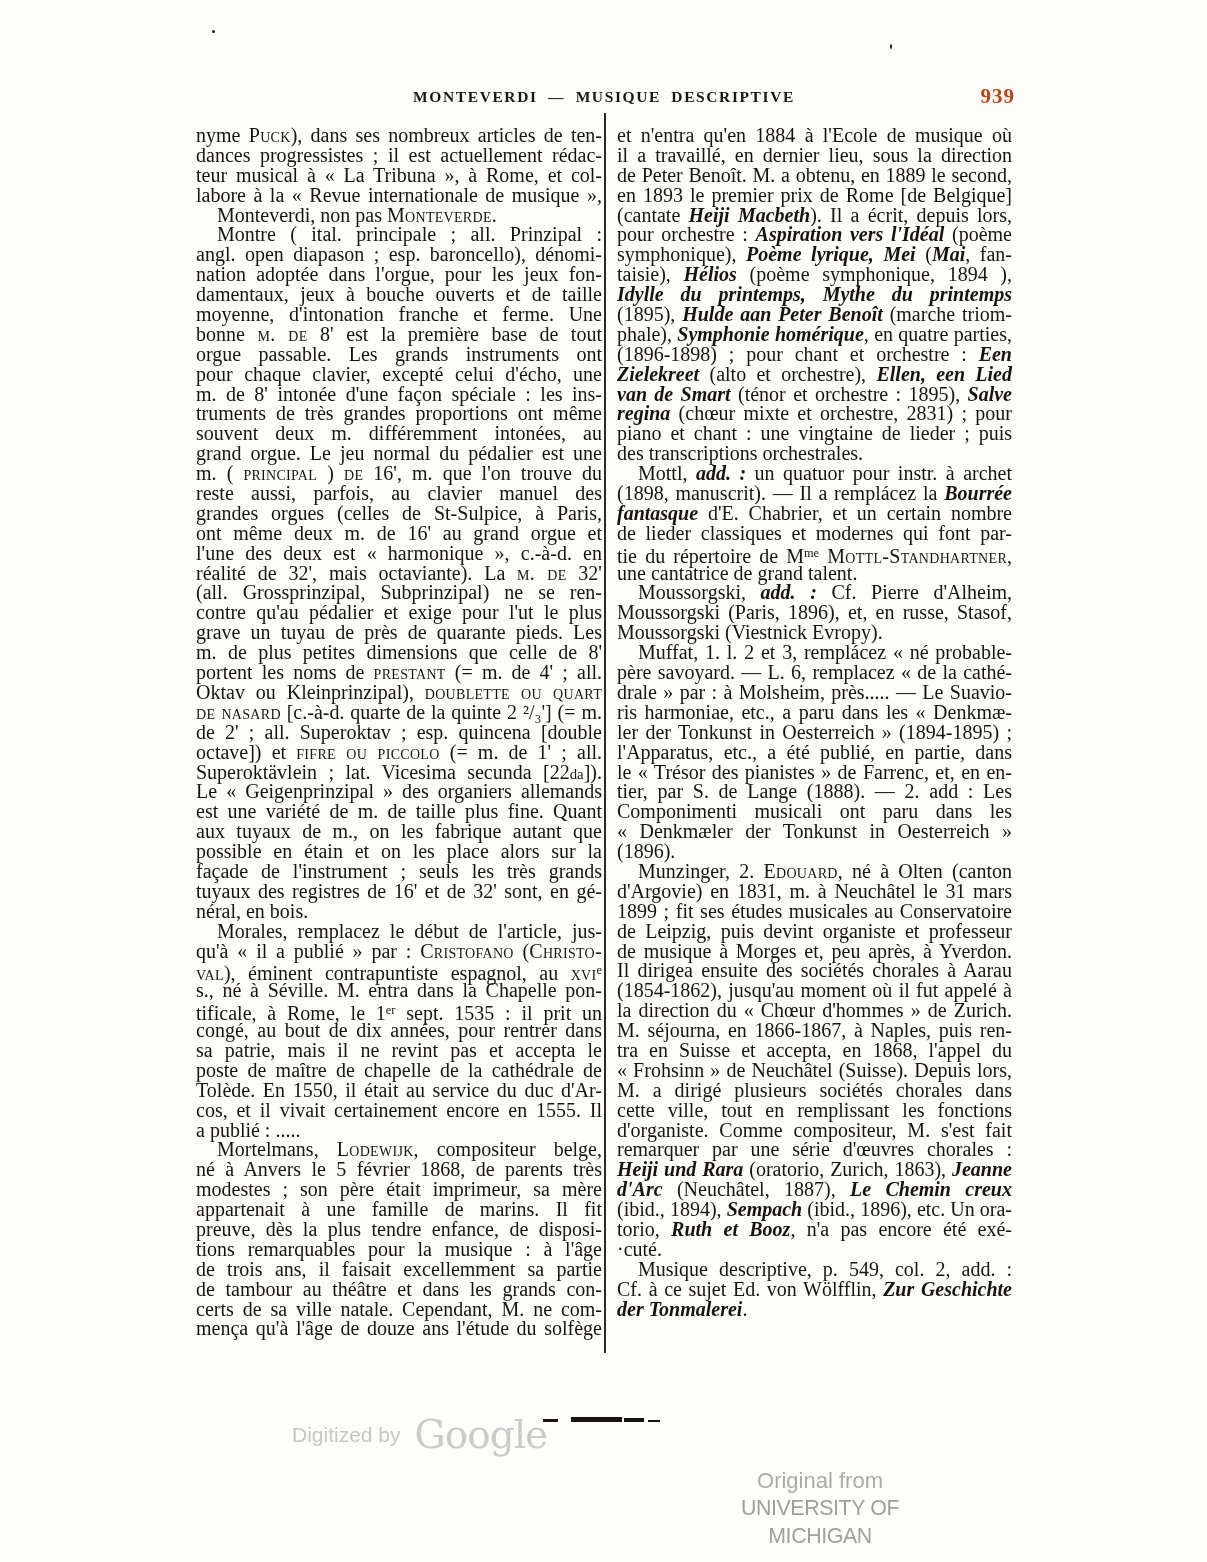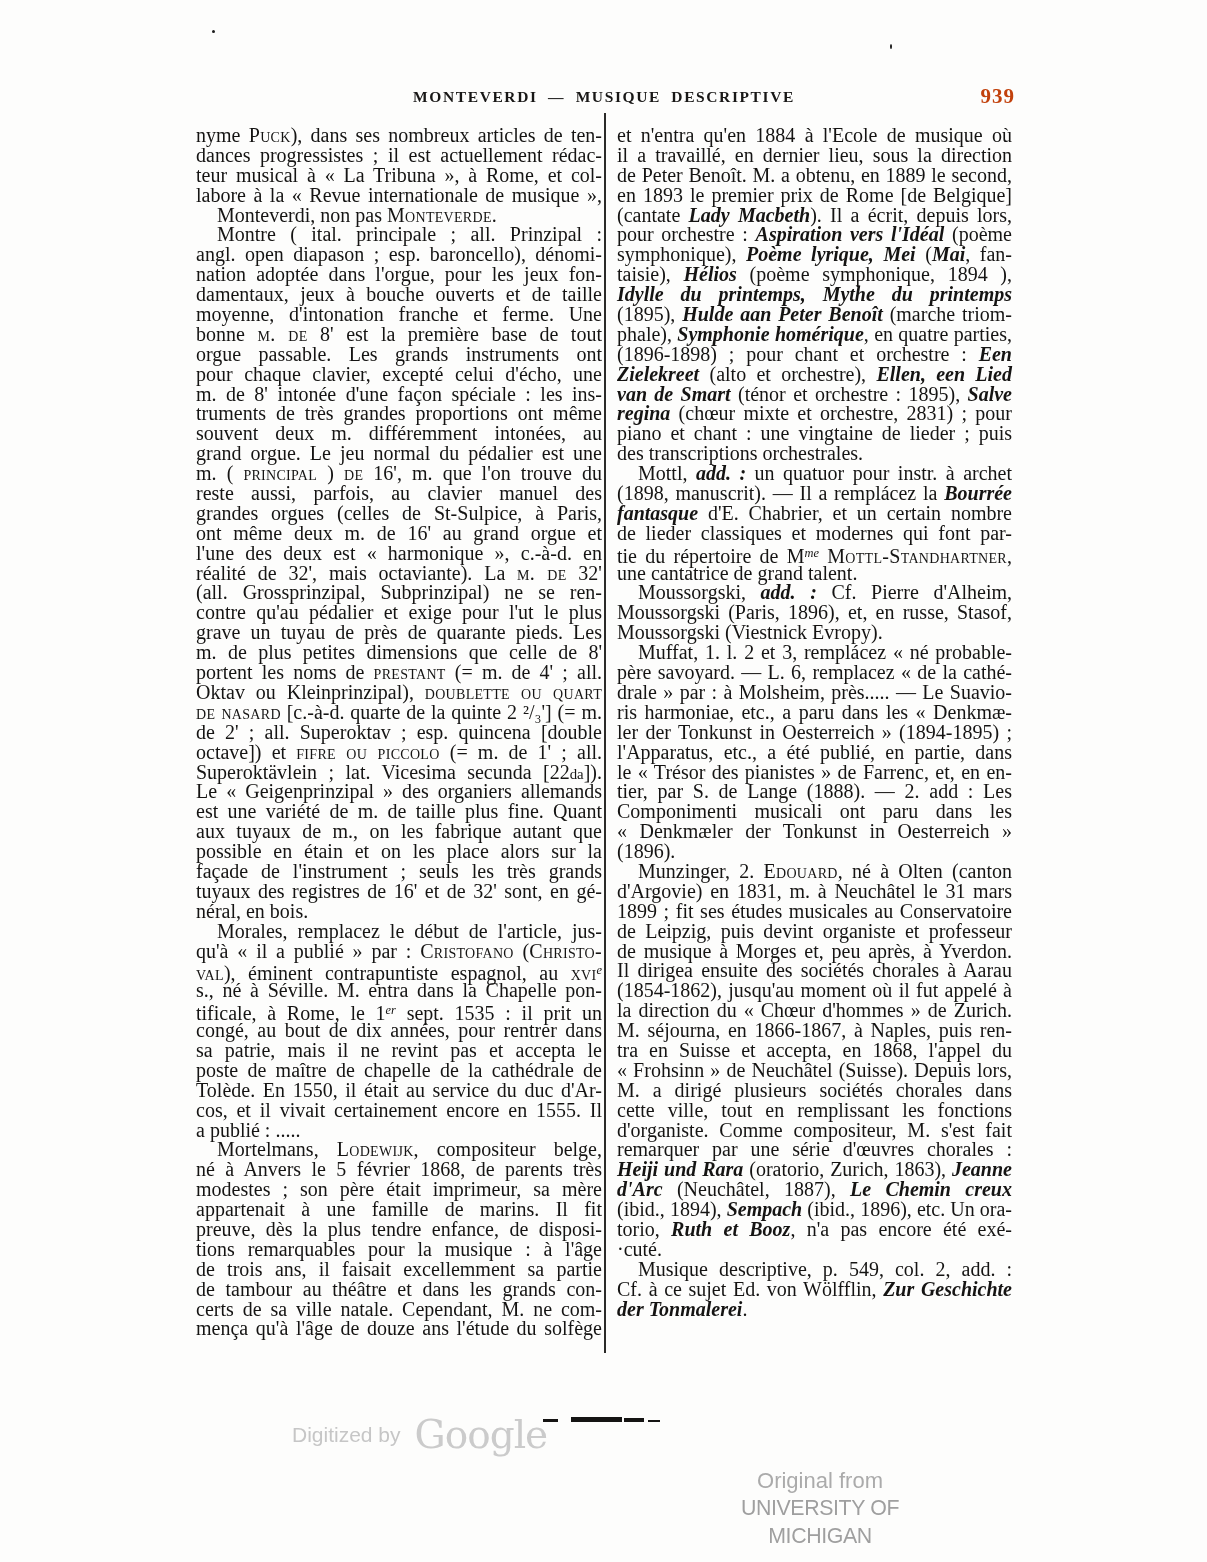--- a/index.html
+++ b/index.html
@@ -33,21 +33,21 @@
     white-space:nowrap; 
     overflow:visible;
   }
   .line{white-space:normal;}
   .line.last{text-align-last:left;}
   .para.indent .line:first-child{text-indent:21px;}
   .seg-b{font-weight:normal;}
   .seg-i{}
   .seg-bi{font-style:italic;font-weight:bold;}
   .seg-sc{font-variant:small-caps;letter-spacing:0.3px;}
-  .seg-sup{font-size:0.62em;vertical-align:0.5em;font-style:italic;}
+  .seg-sup{font-size:0.62em;vertical-align:0.5em;}
   .seg-sm{font-size:0.74em;}
   
   .dash{position:absolute;background:#151413;}
   .dash1{left:543px;top:1419px;width:15px;height:3px;}
   .dash2{left:571px;top:1417px;width:51px;height:5px;}
   .dash3{left:624px;top:1418px;width:20px;height:4px;}
   .dash4{left:648px;top:1420px;width:12px;height:2px;}
   .watermark-left{
     position:absolute;left:292px;top:1412px;width:290px;height:60px;
     color:#c5c5c5;white-space:nowrap;
@@ -151,21 +151,21 @@
       <div class="line"><span>certs de sa ville natale. Cependant, M. ne com-</span></div>
       <div class="line"><span>mença qu'à l'âge de douze ans l'étude du solfège</span></div>
     </div>
   </div>
 <div class="column column-right">
     <div class="para">
       <div class="line"><span>et n'entra qu'en 1884 à l'Ecole de musique où</span></div>
       <div class="line"><span>il a travaillé, en dernier lieu, sous la direction</span></div>
       <div class="line"><span>de Peter Benoît. M. a obtenu, en 1889 le second,</span></div>
       <div class="line"><span>en 1893 le premier prix de Rome [de Belgique]</span></div>
-      <div class="line"><span>(cantate </span><span class="seg-bi">Lady Macbeth</span><span>). Il a écrit, depuis lors,</span></div>
+      <div class="line"><span>(cantate </span><span class="seg-bi">Heiji Macbeth</span><span>). Il a écrit, depuis lors,</span></div>
       <div class="line"><span>pour orchestre : </span><span class="seg-bi">Aspiration vers l'Idéal</span><span> (poème</span></div>
       <div class="line"><span>symphonique), </span><span class="seg-bi">Poème lyrique, Mei</span><span> (</span><span class="seg-bi">Mai</span><span>, fan-</span></div>
       <div class="line"><span>taisie), </span><span class="seg-bi">Hélios</span><span> (poème symphonique, 1894 ),</span></div>
       <div class="line"><span class="seg-bi">Idylle du printemps, Mythe du printemps</span></div>
       <div class="line"><span>(1895), </span><span class="seg-bi">Hulde aan Peter Benoît</span><span> (marche triom-</span></div>
       <div class="line"><span>phale), </span><span class="seg-bi">Symphonie homérique</span><span>, en quatre parties,</span></div>
       <div class="line"><span>(1896-1898) ; pour chant et orchestre : </span><span class="seg-bi">Een</span></div>
       <div class="line"><span class="seg-bi">Zielekreet</span><span> (alto et orchestre), </span><span class="seg-bi">Ellen, een Lied</span></div>
       <div class="line"><span class="seg-bi">van de Smart</span><span> (ténor et orchestre : 1895), </span><span class="seg-bi">Salve</span></div>
       <div class="line"><span class="seg-bi">regina</span><span> (chœur mixte et orchestre, 2831) ; pour</span></div>

